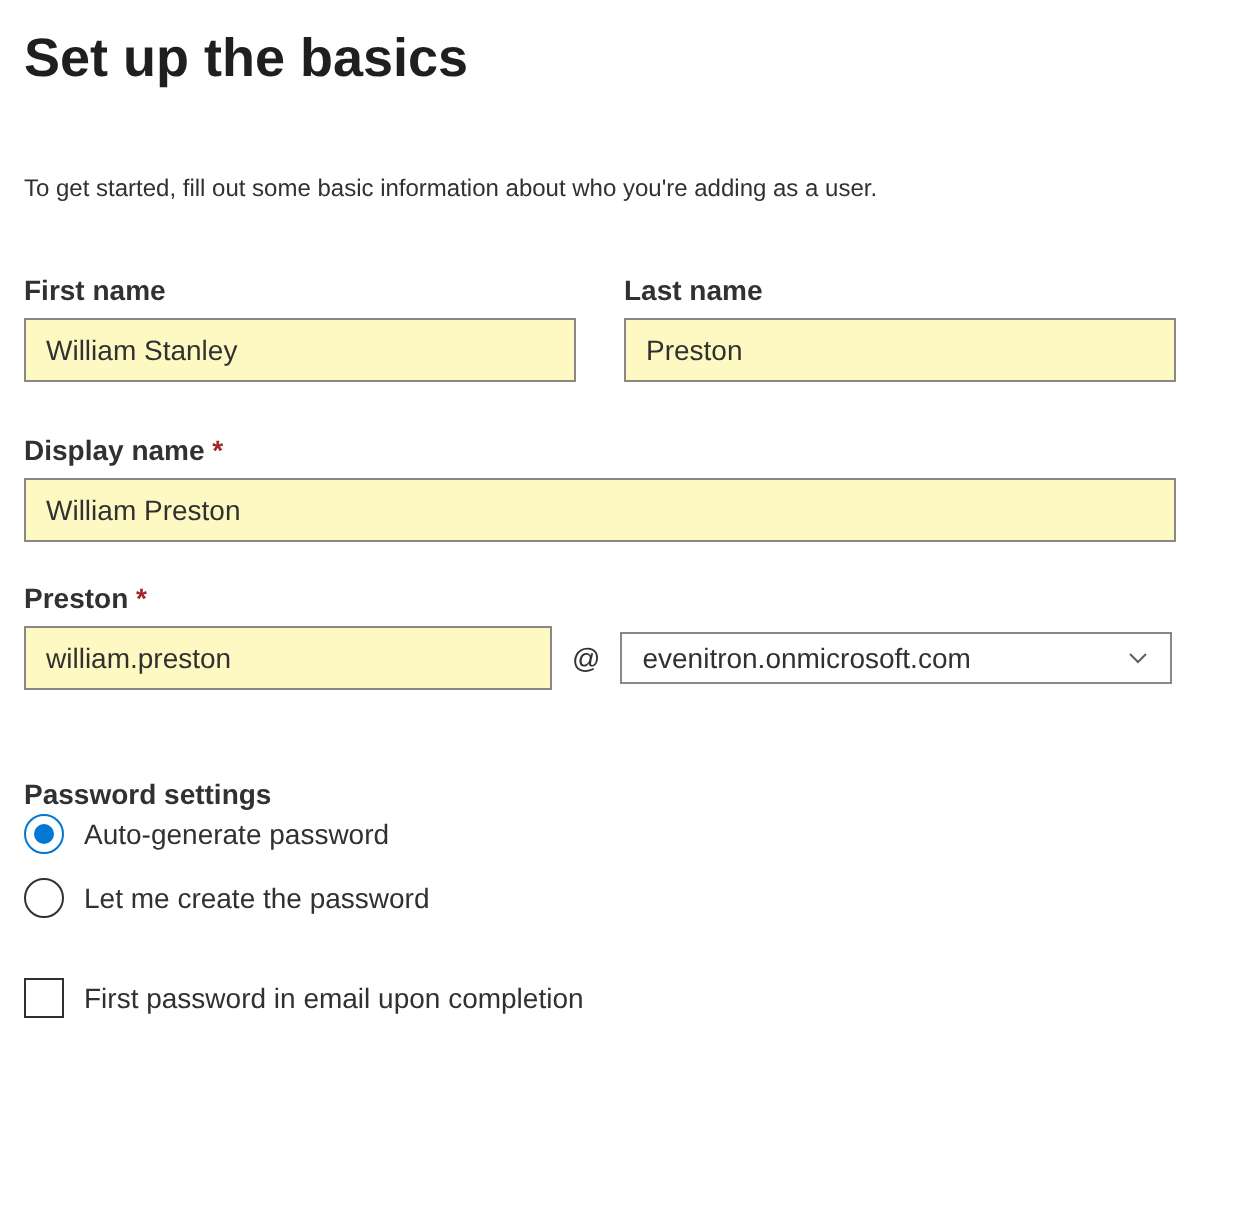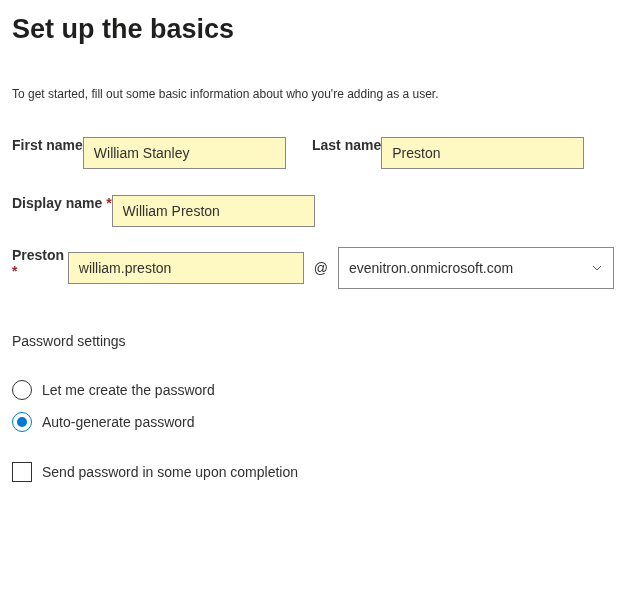--- a/index.html
+++ b/index.html
@@ -21,21 +21,21 @@
       color: #323130;
       margin-bottom: 36px;
     }
     .row {
       display: flex;
       gap: 24px;
       margin-bottom: 26px;
     }
     .field {
       display: flex;
-      flex-direction: row;
+      flex-direction: column;
     }
     .field-half { width: 276px; }
     .field-full { width: 576px; }
     .label {
       font-size: 14px;
       font-weight: 600;
       color: #323130;
       margin-bottom: 6px;
     }
     .req { color: #a4262c; }
@@ -57,41 +57,41 @@
     }
     .at {
       font-size: 14px;
       color: #323130;
     }
     .select-wrap {
       position: relative;
       width: 276px;
     }
     .select-box {
-      height: 42px;
+      height: 26px;
       border: 1px solid #8a8886;
       padding: 11px 10px;
       display: flex;
       align-items: center;
       justify-content: space-between;
       background: #fff;
       cursor: pointer;
     }
     .chev {
       width: 12px;
       height: 12px;
       display: flex;
       align-items: center;
       justify-content: center;
     }
     .section-title {
       font-size: 14px;
-      font-weight: 400;
+      font-weight: 700;
       color: #323130;
-      margin-bottom: 31px;
+      margin-bottom: 2px;
     }
     .radio-row, .check-row {
       display: flex;
       align-items: center;
       gap: 10px;
       margin-bottom: 12px;
     }
     .radio {
       width: 20px;
       height: 20px;
@@ -148,48 +148,48 @@
     <span>Display name</span> <span class="req">*</span>
   </label>
   <input type="text" class="text-input" value="William Preston" style="">
 </div>
 
 <div class="field">
   <label class="label">
     <span>Preston</span> <span class="req">*</span>
   </label>
   <div class="username-row">
-    <input type="text" class="text-input" style="width: 236px;" value="william.preston">
+    <input type="text" class="text-input" style="width: 264px;" value="william.preston">
     <span class="at">@</span>
     <div class="select-wrap">
       <div class="select-box">
         <span>evenitron.onmicrosoft.com</span>
         <span class="chev">
           <svg width="12" height="12" viewBox="0 0 12 12">
               <path d="M2 4 L6 8 L10 4" stroke="#605e5c" stroke-width="1" fill="none"></path>
             </svg>
         </span>
       </div>
     </div>
   </div>
 </div>
 
 <div>
   <div class="section-title">Password settings</div>
 
   <div class="radio-row">
-    <div class="radio"></div>
-    <span class="opt-label">Let me create the password</span>
+    <div class="radio selected"></div>
+    <span class="opt-label">Auto-generate password</span>
   </div>
 
   <div class="radio-row">
-    <div class="radio selected"></div>
-    <span class="opt-label">Auto-generate password</span>
+    <div class="radio"></div>
+    <span class="opt-label">Let me create the password</span>
   </div>
 
   <div class="gap-block"></div>
 
 
   <div class="check-row">
     <div class="checkbox"></div>
-    <span class="opt-label">Send password in some upon completion</span>
+    <span class="opt-label">First password in email upon completion</span>
   </div>
 </div>
 
 </body></html>

